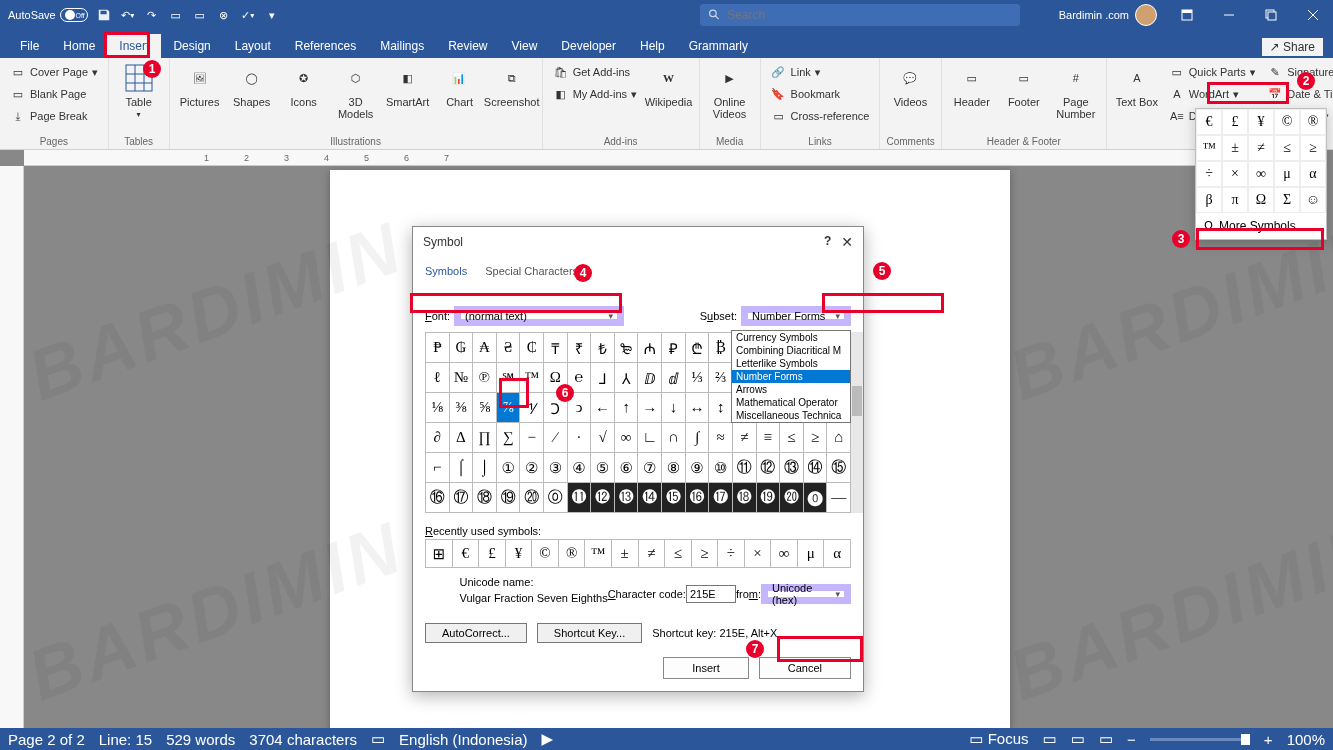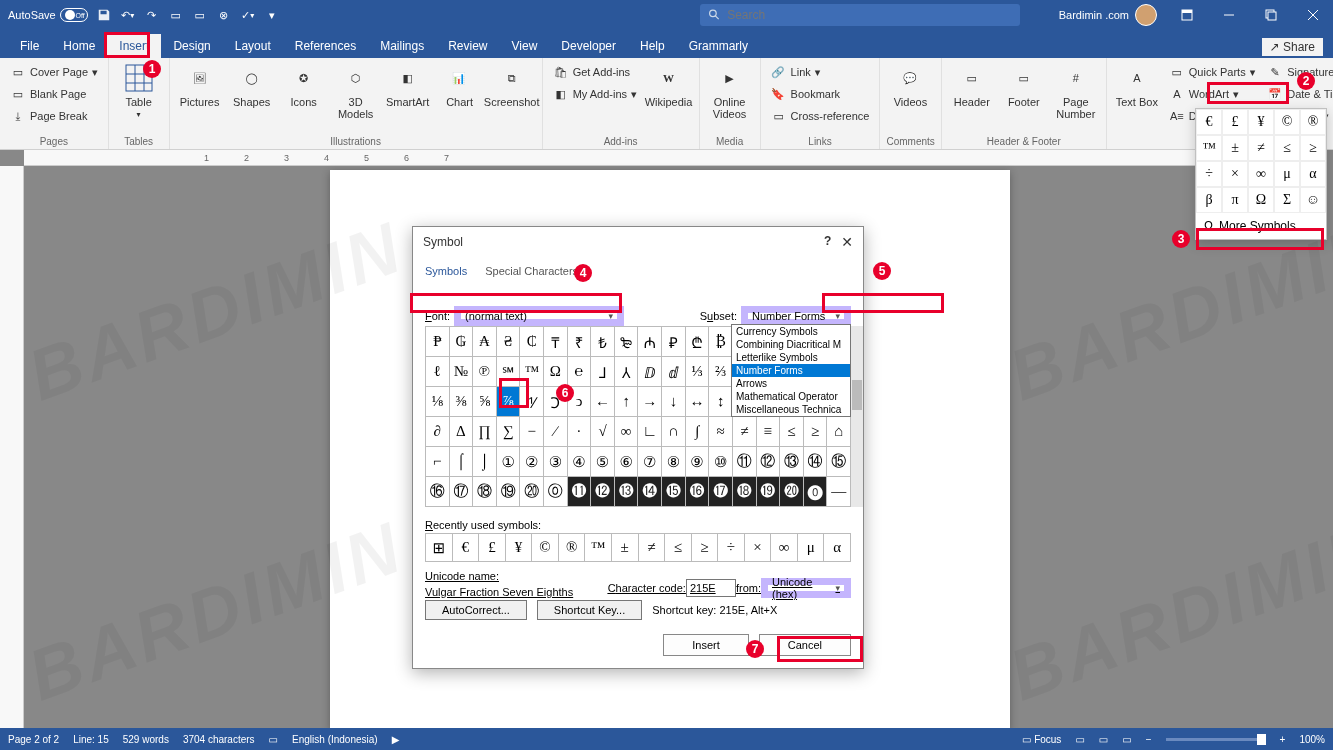--- a/index.html
+++ b/index.html
@@ -52,21 +52,21 @@
 .wm { position: absolute; font-size: 72px; font-weight: 900; color: rgba(0,0,0,0.05); transform: rotate(-20deg); font-style: italic; letter-spacing: 4px; pointer-events: none; }
 
 
 .dialog { position: absolute; left: 412px; top: 226px; width: 452px; background: #fff; border: 1px solid #888; box-shadow: 0 4px 16px rgba(0,0,0,0.3); z-index: 30; font-size: 11px; }
 .dlg-title { height: 30px; display: flex; align-items: center; justify-content: space-between; padding: 0 10px; color: #333; font-size: 12px; }
 .dlg-title .btns { display: flex; gap: 10px; }
 .dlg-body { padding: 8px 12px 12px; }
 .dlg-tabs { display: flex; gap: 18px; margin-bottom: 10px; font-size: 11px; }
 .dlg-tab { cursor: pointer; color: #555; padding-bottom: 17px; }
 .dlg-tab.active { color: #2b579a; border-bottom: 2px solid #2b579a; }
-.dlg-row { display: flex; align-items: center; gap: 6px; }
+.dlg-row { display: flex; align-items: center; gap: 6px; margin-bottom: 6px; }
 .dlg-select { border: 7px solid #c4b5fd; height: 20px; display: inline-flex; align-items: center; padding: 0 4px; font-size: 11px; background: #fff; position: relative; }
 .dlg-select .chev { margin-left: auto; font-size: 9px; color: #555; }
 .char-grid { display: grid; grid-template-columns: repeat(16, 1fr); border-top: 1px solid #bbb; border-left: 1px solid #bbb; margin-bottom: 6px; position: relative; }
 .char-cell { height: 30px; border-right: 1px solid #bbb; border-bottom: 1px solid #bbb; display: flex; align-items: center; justify-content: center; font-size: 15px; font-family: "Cambria Math","Segoe UI Symbol", serif; cursor: pointer; }
 .char-cell.sel { background: #0078d4; color: #fff; }
 .char-cell.dark { background: #222; color: #fff; }
 .recent-grid { display: grid; grid-template-columns: repeat(16, 1fr); border-top: 1px solid #bbb; border-left: 1px solid #bbb; margin-bottom: 8px; }
 .subset-drop { position: absolute; right: 12px; top: 68px; width: 120px; background: #fff; border: 1px solid #767676; z-index: 5; font-size: 10px; }
 .subset-drop div { padding: 1px 4px; cursor: pointer; }
 .subset-drop div.hl { background: #0078d4; color: #fff; }
@@ -74,21 +74,21 @@
 .dlg-btn { border: 1px solid #767676; padding: 3px 16px; background: #f0f0f0; cursor: pointer; font-size: 11px; }
 .dlg-footer { display: flex; justify-content: flex-end; gap: 10px; padding-top: 14px; }
 .dlg-footer .dlg-btn { padding: 4px 28px; background:#fdfdfd; border:1px solid #888;}
 input.tiny { border: 1px solid #767676; height: 18px; width: 50px; font-size: 11px; padding: 0 3px; }
 
 
 .redbox { position: absolute; border: 3px solid #e8002b; z-index: 60; pointer-events: none; }
 .redcircle { position: absolute; width: 18px; height: 18px; border-radius: 50%; background: #e8002b; color: #fff; font-weight: bold; font-size: 12px; display: flex; align-items: center; justify-content: center; z-index: 70; pointer-events: none; }
 
 
-.statusbar { position: absolute; left: 0; right: 0; bottom: 0; height: 22px; background: #2b579a; color: #fff; font-size: 10px; display: flex; align-items: center; padding: 0 8px; justify-content: space-between; }
+.statusbar { position: absolute; left: 0; right: 0; bottom: 0; height: 22px; background: #2b579a; color: #fff; font-size: 15px; display: flex; align-items: center; padding: 0 8px; justify-content: space-between; }
 .statusbar .sleft, .statusbar .sright { display: flex; align-items: center; gap: 14px; }
 .zoom-slider { width: 100px; height: 3px; background: #6a8abf; position: relative; }
 .zoom-slider .thumb { position: absolute; right: 0; top: -4px; width: 9px; height: 11px; background: #fff; }
 
 svg { display: block; }
 </style>
 </head>
 <body>
 
 <div class="titlebar">
@@ -536,37 +536,37 @@
         <div class="char-cell" style="height: 28px;">≠</div>
         <div class="char-cell" style="height: 28px;">≤</div>
         <div class="char-cell" style="height: 28px;">≥</div>
         <div class="char-cell" style="height: 28px;">÷</div>
         <div class="char-cell" style="height: 28px;">×</div>
         <div class="char-cell" style="height: 28px;">∞</div>
         <div class="char-cell" style="height: 28px;">μ</div>
         <div class="char-cell" style="height: 28px;">α</div>
       </div>
 
-    <div style="display:flex;justify-content:space-between;align-items:flex-end;text-decoration:underline;">
+    <div style="display:flex;justify-content:flex-end;align-items:flex-end;">
       <div>
         <div>Unicode name:</div>
         <div style="margin-top:4px;">Vulgar Fraction Seven Eighths</div>
       </div>
       <div style="display:flex;align-items:center;">
         <span><u>C</u>haracter code:</span>
         <input class="tiny" value="215E" style="">
         <span>fro<u>m</u>:</span>
         <div class="dlg-select" style="width:90px;">
           <span>Unicode (hex)</span>
             <span class="chev">▾</span>
         </div>
       </div>
     </div>
 
-    <div class="dlg-buttons" style="margin-top:2px;align-items:center;">
+    <div class="dlg-buttons" style="margin-top:19px;align-items:center;">
       <button class="dlg-btn">AutoCorrect...</button>
       <button class="dlg-btn">Shortcut Key...</button>
       <span>Shortcut key: 215E, Alt+X</span>
     </div>
 
     <div class="dlg-footer">
       <button class="dlg-btn">Insert</button>
       <button class="dlg-btn">Cancel</button>
     </div>
   </div>

